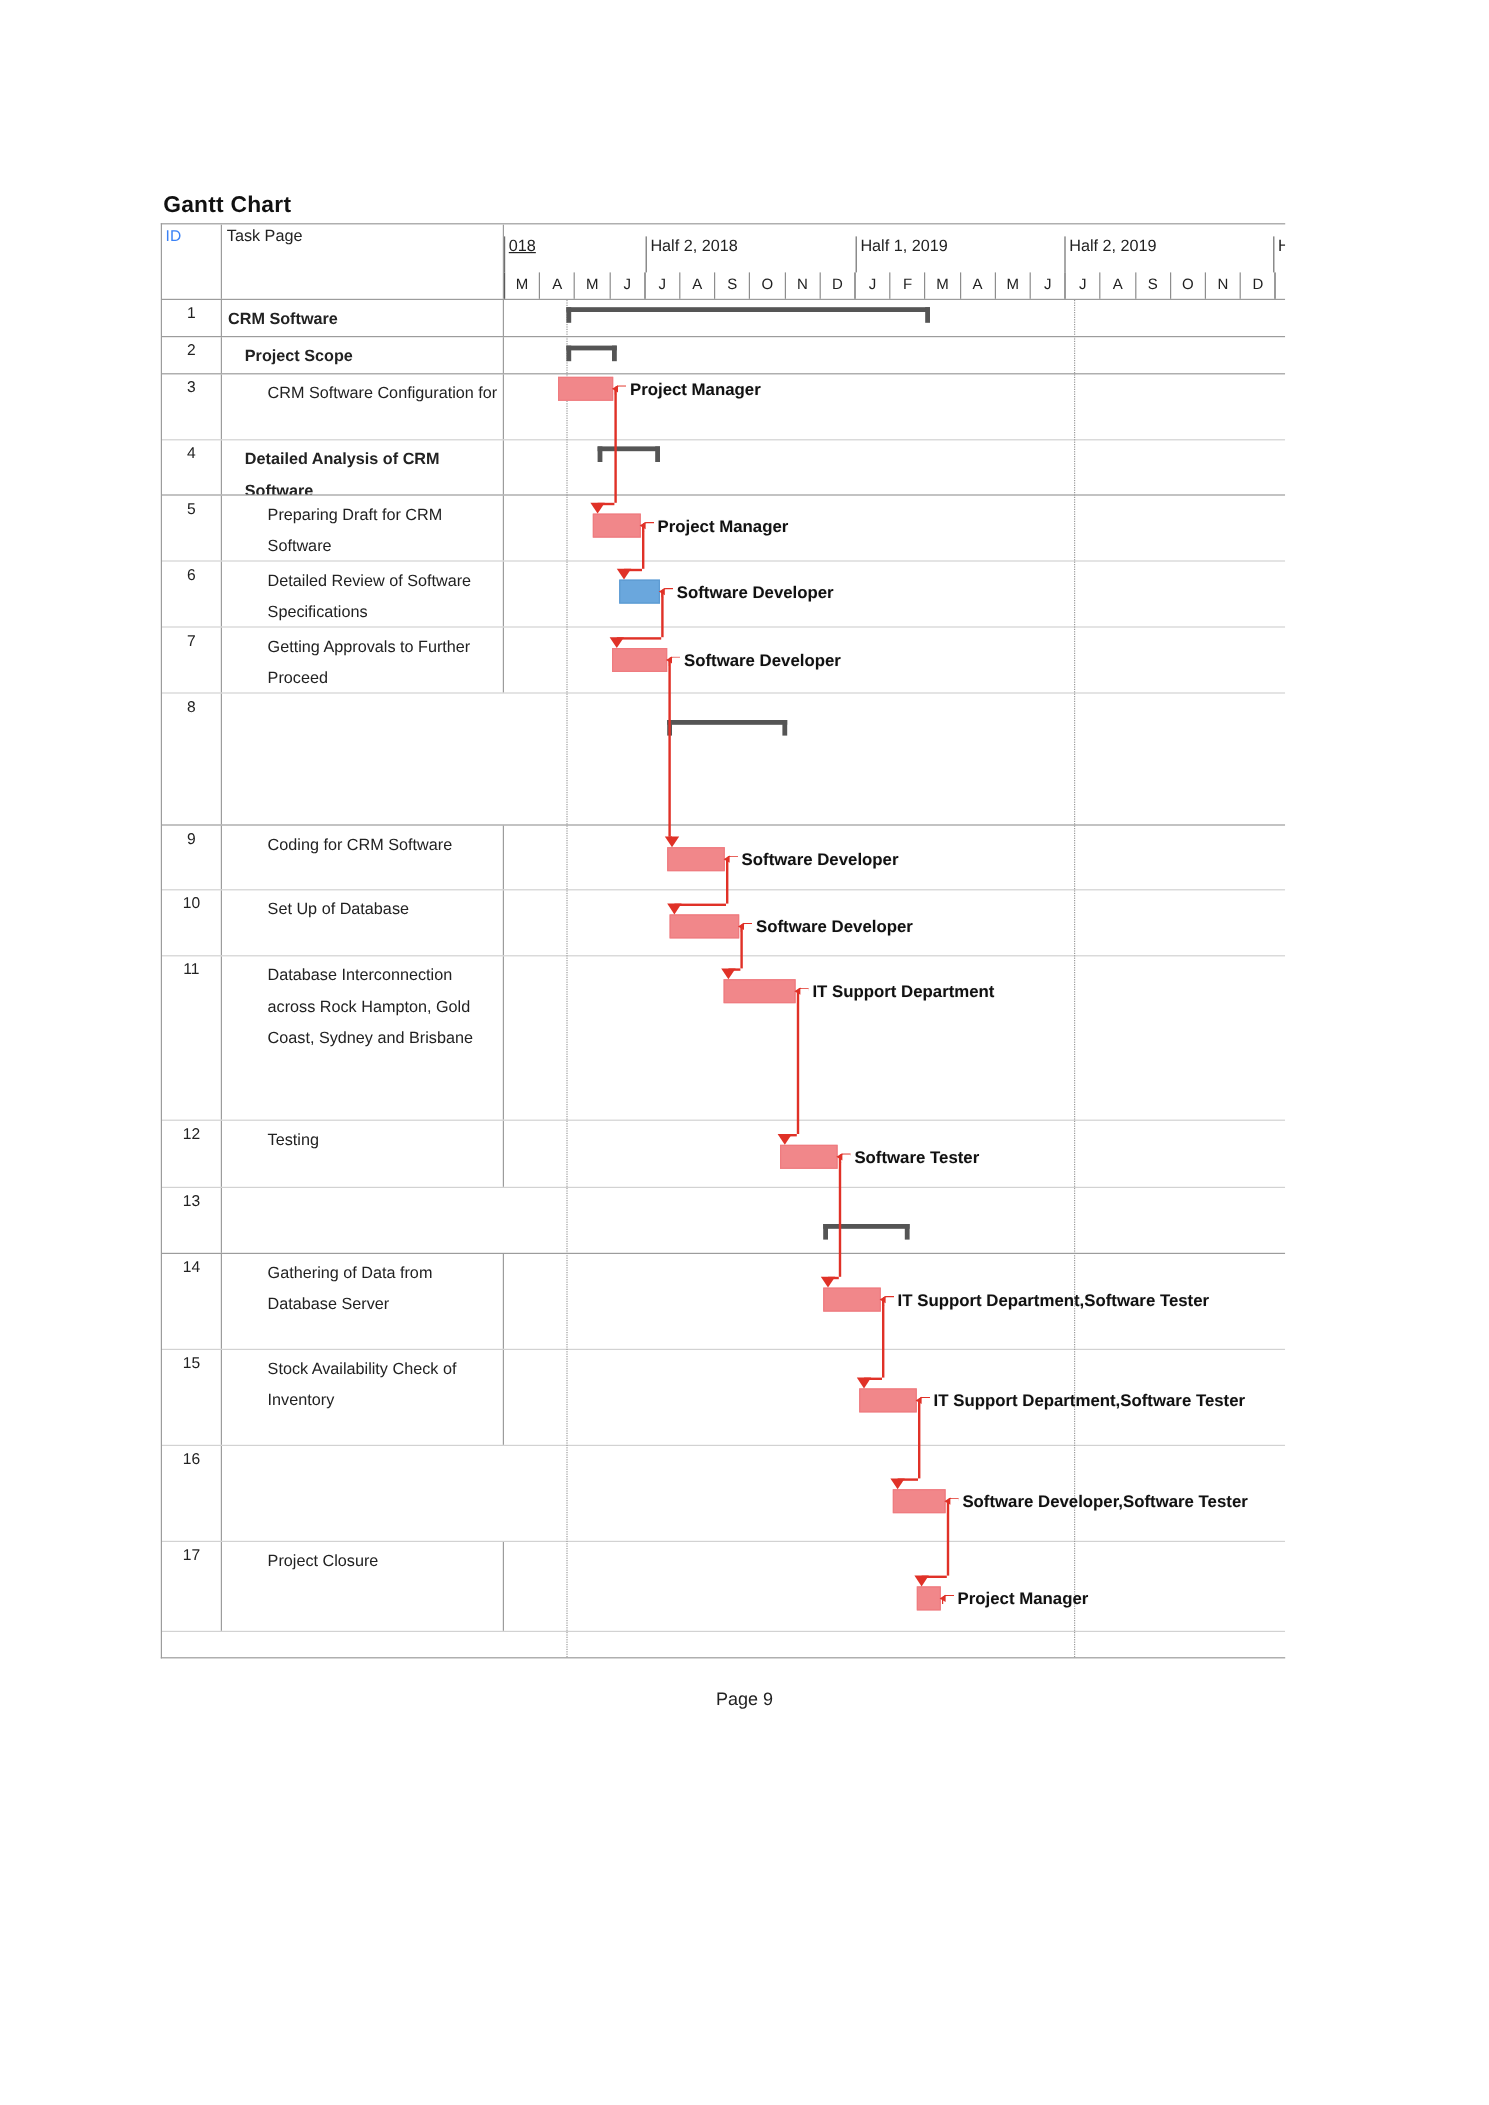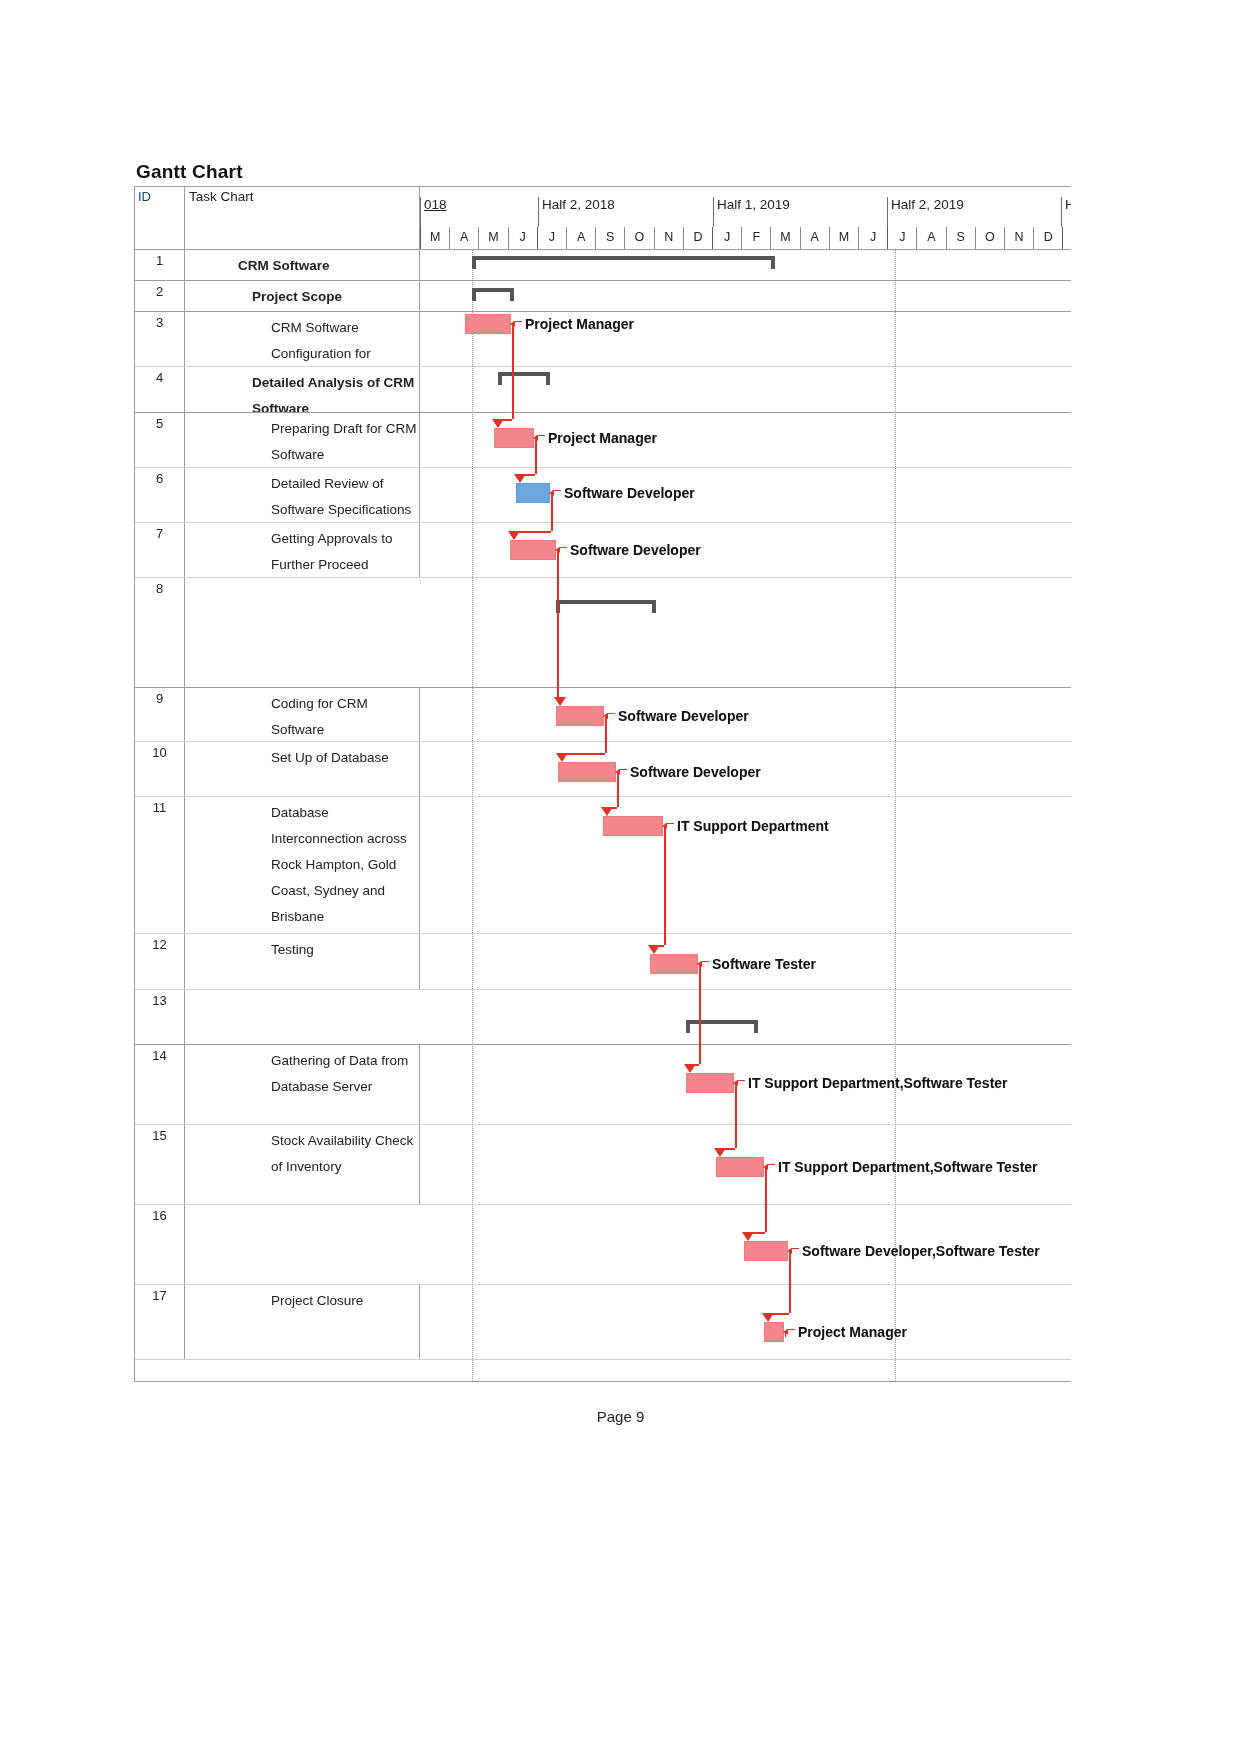--- a/index.html
+++ b/index.html
@@ -28,21 +28,21 @@
   }
   
   #hdr{
     position:absolute;left:0;top:0;width:936px;height:63px;
     border-bottom:1px solid #9c9c9c;
     box-sizing:border-box;
   }
   #hdr-id{
     position:absolute;left:0;top:0;width:50px;height:62px;
     border-right:1px solid #9c9c9c;box-sizing:border-box;
-    font-size:13px;padding:2px 0 0 3px;color:#0c4a6e;
+    font-size:13px;padding:2px 0 0 3px;color:#3b82f6;
   }
   #hdr-task{
     position:absolute;left:50px;top:0;width:235px;height:62px;
     border-right:1px solid #9c9c9c;box-sizing:border-box;
     font-size:13.5px;padding:2px 0 0 4px;color:#222;
   }
   #hdr-time{
     position:absolute;left:285px;top:0;right:0;height:62px;
   }
   #halves{position:absolute;left:0;top:0;height:40px;width:100%;}
@@ -80,21 +80,21 @@
   .cell-task{
     position:absolute;left:50px;top:0;width:235px;height:100%;
     border-right:1px solid #9c9c9c;box-sizing:border-box;
     font-size:13.5px;padding-top:3px;color:#222;
     line-height:26px;
     overflow:hidden;white-space:nowrap;
   }
   .cell-task.lvl0{padding-left:5px;font-weight:bold;}
   .cell-task.lvl1{padding-left:19px;font-weight:bold;}
   .cell-task.lvl2{padding-left:38px;font-weight:normal;}
-  .cell-task .wrap{white-space:normal;display:block;margin-left:48px;}
+  .cell-task .wrap{white-space:normal;display:block;}
   
   #tl{
     position:absolute;left:285px;top:63px;width:651px;height:1131px;
     overflow:hidden;
   }
   .vline{
     position:absolute;top:0;width:0;height:1131px;
     border-left:1px dotted #9a9a9a;
   }
   
@@ -154,21 +154,21 @@
 </style>
 </head>
 <body>
 
 <div id="doc-title">Gantt Chart</div>
 
 <div id="gantt">
 
   <div id="hdr">
     <div id="hdr-id">ID</div>
-    <div id="hdr-task">Task Chart</div>
+    <div id="hdr-task">Task Page</div>
     <div id="hdr-time">
       <div id="halves">
           <div class="half" style="left: 0px; width: 118px; text-decoration: underline;">018</div>
           <div class="half" style="left: 118px; width: 175px;">Half 2, 2018</div>
           <div class="half" style="left: 293px; width: 174px;">Half 1, 2019</div>
           <div class="half" style="left: 467px; width: 174px;">Half 2, 2019</div>
           <div class="half" style="left: 641px; width: 10px;">Half</div>
         </div>
       <div id="months">
           <div class="month heavy" style="left: 0px;">M</div>

